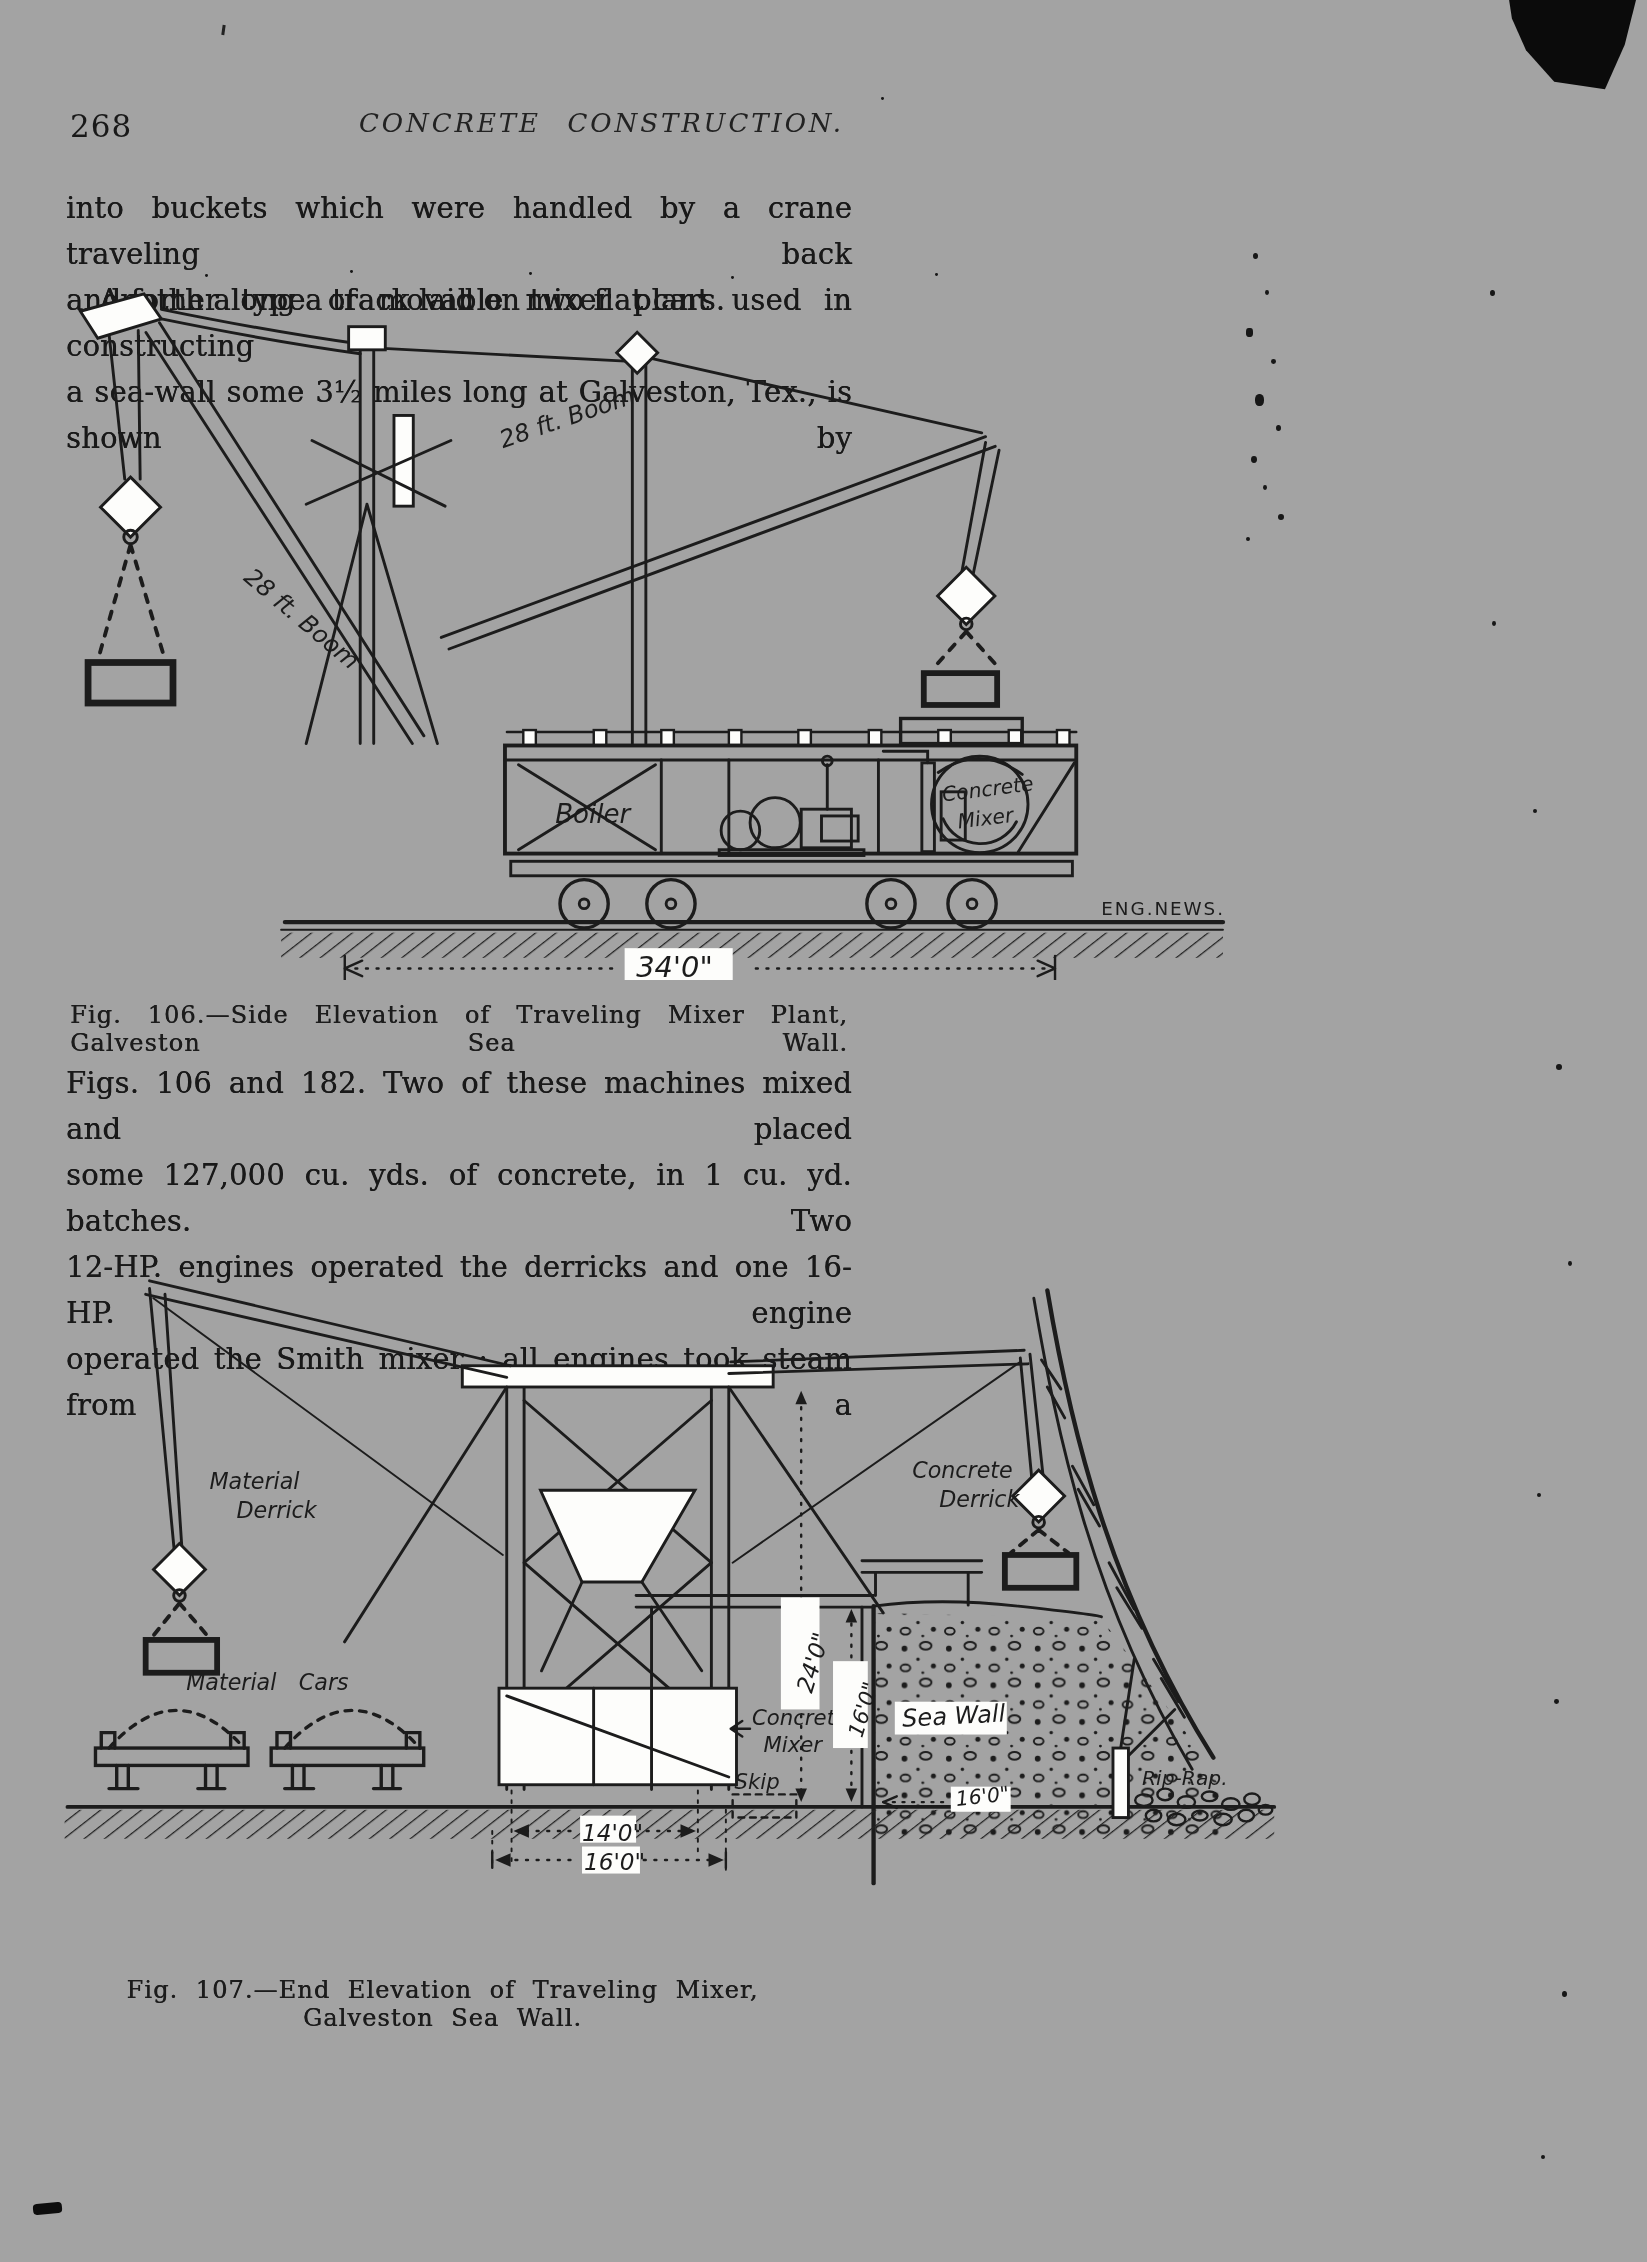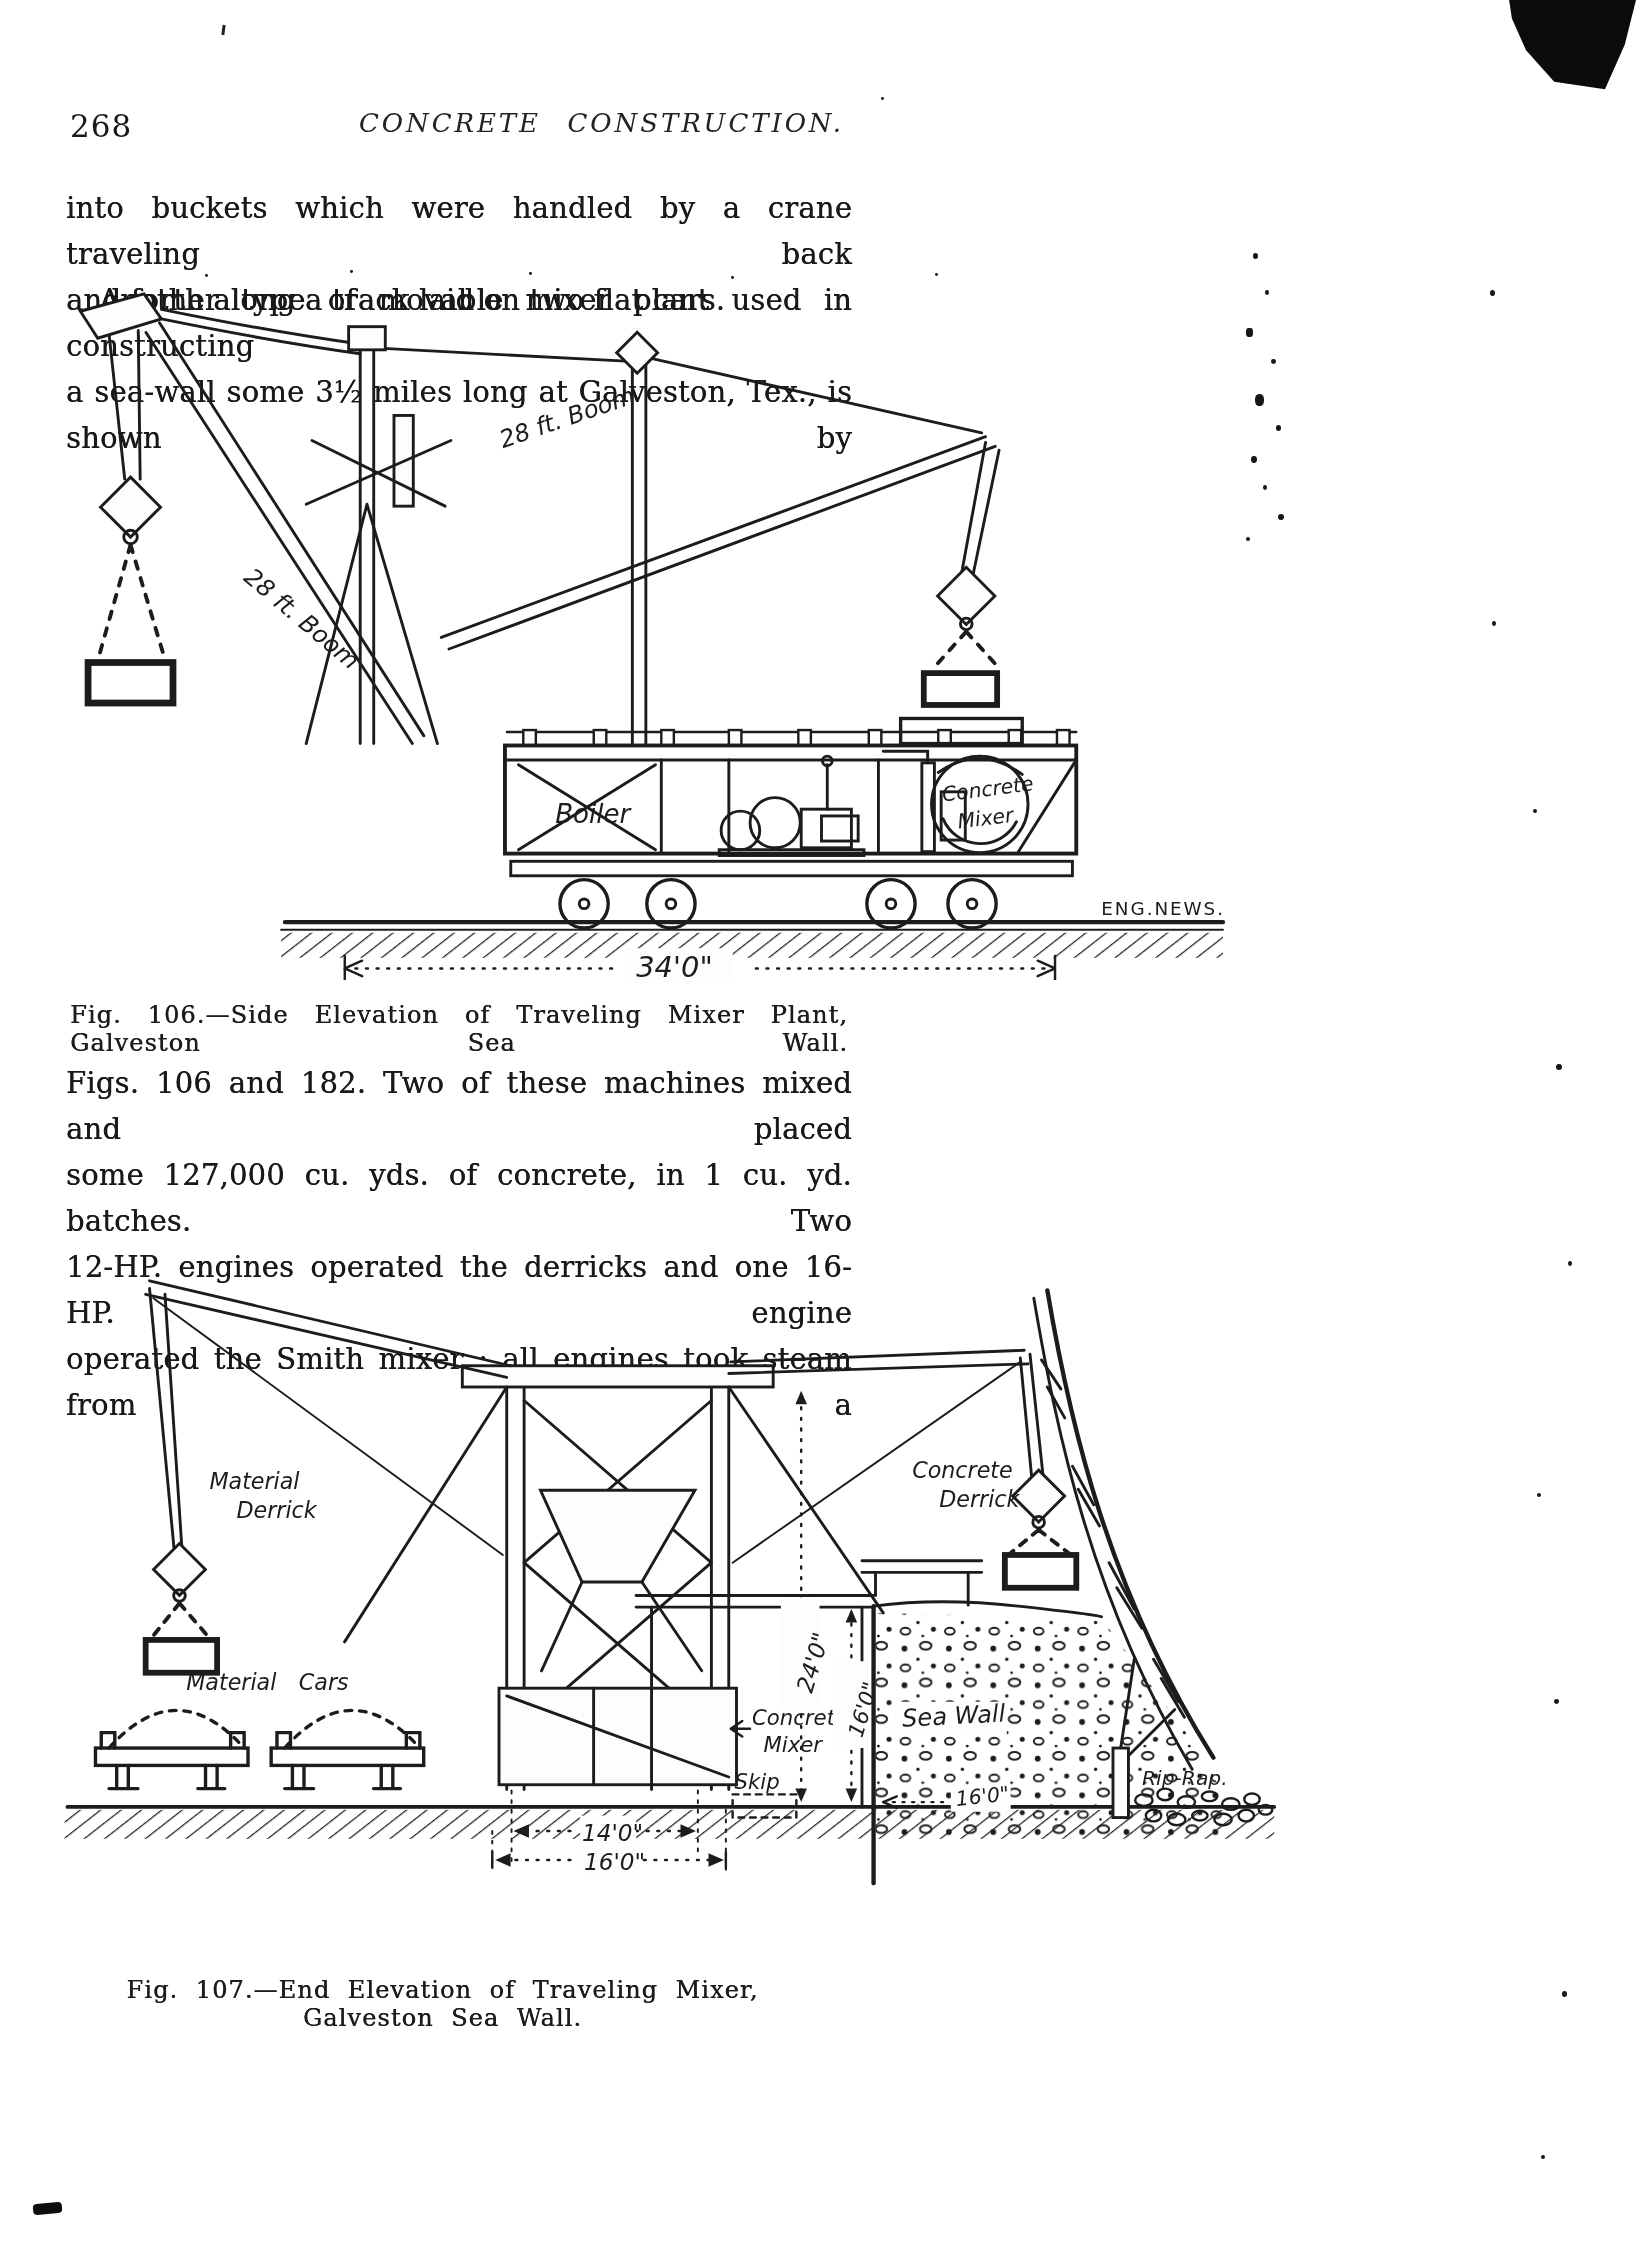--- a/index.html
+++ b/index.html
@@ -1,17 +1,17 @@
 <!DOCTYPE html>
 <html><head>
 <meta charset="utf-8">
 <style>
   html,body{margin:0;padding:0;background:#e8e8e4;}
   .page{
-    position:relative;width:1647px;height:2262px;background:#ffffff;
+    position:relative;width:1647px;height:2262px;background:#a3a3a3;
     overflow:hidden;color:#191919;
     font-family:"DejaVu Serif","Liberation Serif",serif;
   }
   
   .pagenum{
     position:absolute;left:70px;top:108px;font-size:31px;letter-spacing:1px;
   }
   .runtitle{
     position:absolute;left:60px;top:108px;width:784px;text-align:right;
     font-style:italic;font-size:26px;letter-spacing:2.9px;word-spacing:15.4px;

